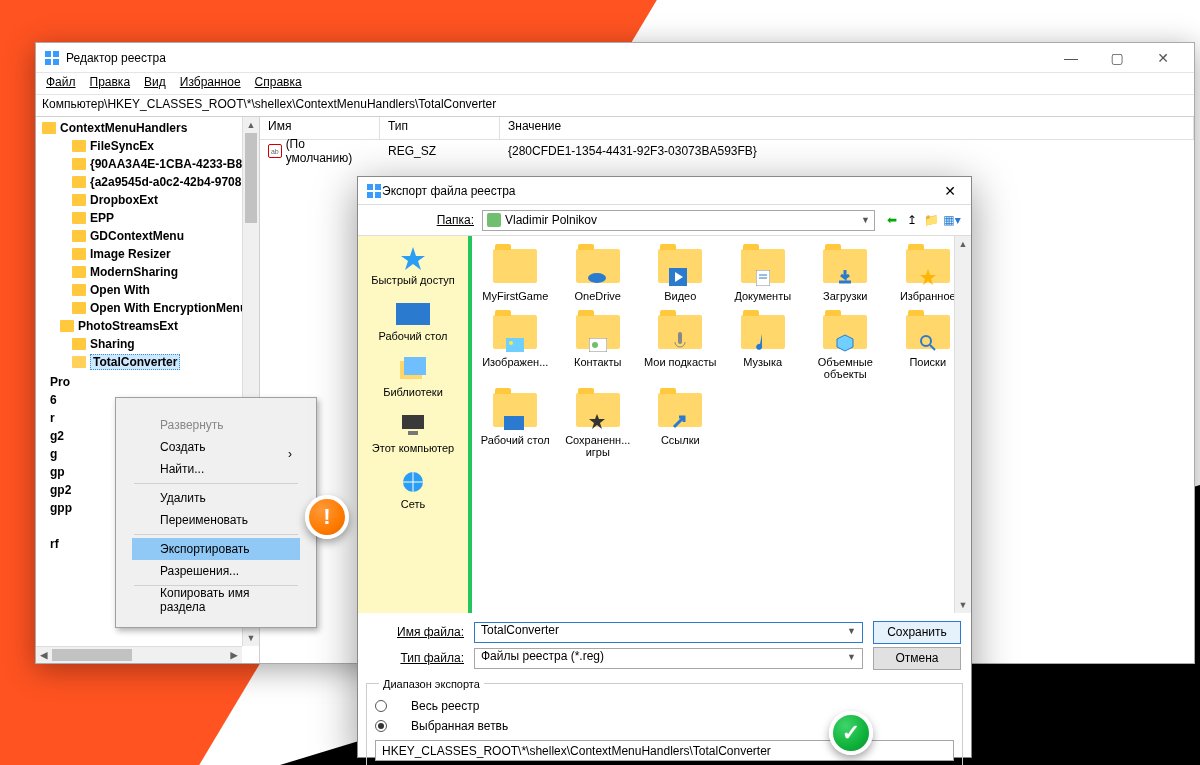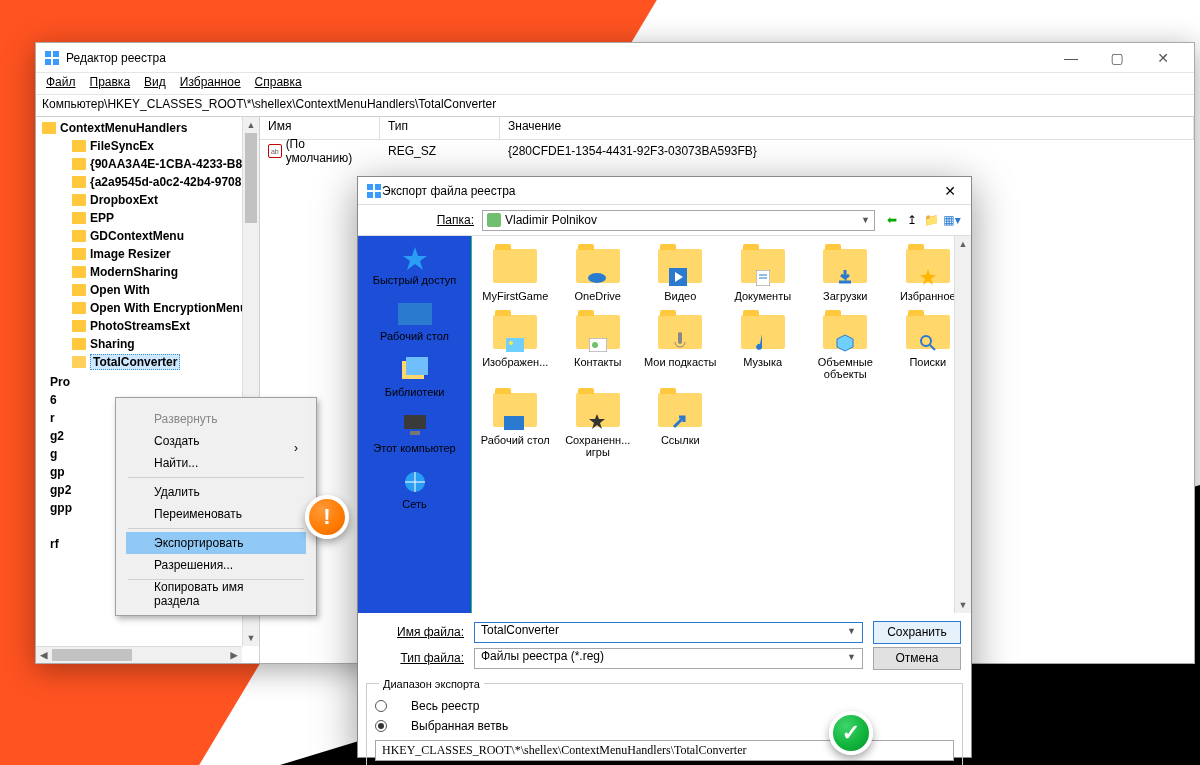--- a/index.html
+++ b/index.html
@@ -45,21 +45,21 @@
 .val-header .c2 { width: 120px; }
 .val-header .c3 { flex: 1; }
 .val-row { display: flex; height: 22px; align-items: center; }
 .val-row > div { padding: 0 8px; }
 .val-row .c1 { width: 120px; display: flex; align-items: center; gap: 4px; }
 .val-row .c2 { width: 120px; }
 .val-row .c3 { flex: 1; }
 .val-icon { width: 14px; height: 14px; background: #fff; border: 1px solid #c00; display: flex; align-items: center; justify-content: center; font-size: 7px; color: #666; border-radius: 2px; }
 
 
-.ctxmenu { position: absolute; width: 202px; background: #f0f0f0; border: 1px solid #a0a0a0; box-shadow: 2px 3px 6px rgba(0,0,0,.3); font-size: 12px; padding: 10px; z-index: 40; }
+.ctxmenu { position: absolute; width: 202px; background: #f0f0f0; border: 1px solid #a0a0a0; box-shadow: 2px 3px 6px rgba(0,0,0,.3); font-size: 12px; padding: 16px; z-index: 40; }
 .ctxmenu .item { display: flex; align-items: center; height: 22px; padding: 0 22px 0 28px; position: relative; }
 .ctxmenu .item.highlight { background: #90c8f6; }
 .ctxmenu .item.disabled { color: #888; }
 .ctxmenu .sep { height: 1px; background: #d0d0d0; margin: 3px 2px; }
 .ctxmenu .item .sub::after { content: "›"; position: absolute; right: 8px; }
 
 
 .marker { position: absolute; width: 44px; height: 44px; border-radius: 50%; display: flex; align-items: center; justify-content: center; font-size: 22px; font-weight: bold; color: #fff; z-index: 60; }
 .marker.orange { background: radial-gradient(circle at 35% 30%, #ff9a3a, #ff7a00 60%, #e06500); border: 4px solid #fff; box-shadow: 0 4px 9px rgba(0,0,0,.35); }
 .marker.green { background: radial-gradient(circle at 35% 30%, #3ed56a, #0fb23a 60%, #099030); border: 4px solid #fff; box-shadow: 0 4px 9px rgba(0,0,0,.35); }
@@ -70,21 +70,21 @@
 .dlg-title { display: flex; align-items: center; height: 28px; padding: 0 8px; border-bottom: 1px solid #ddd; }
 .dlg-title .title { flex: 1; }
 .dlg-title .close { width: 26px; text-align: center; font-size: 14px; }
 .dlg-toolbar { display: flex; align-items: center; height: 30px; padding: 0 10px; gap: 8px; }
 .dlg-toolbar .lbl { width: 106px; text-align: right; }
 .dlg-toolbar .loc { flex: 1; height: 21px; border: 1px solid #a7a7a7; background: #fff; display: flex; align-items: center; padding: 0 4px; gap: 4px; position: relative; }
 .dlg-toolbar .loc .arrow { position: absolute; right: 4px; font-size: 9px; color: #555; }
 .dlg-toolbar .icons { display: flex; gap: 2px; }
 .dlg-toolbar .icons .ic { width: 18px; height: 18px; display: flex; align-items: center; justify-content: center; font-size: 12px; }
 .dlg-body { display: flex; height: 378px; border-top: 1px solid #ddd; }
-.places { width: 114px; background: #1d4ed8; border-right: 1px solid #22c55e; padding: 6px 4px; display: flex; flex-direction: column; align-items: flex-start; gap: 4px; }
+.places { width: 114px; background: #fef9c3; border-right: 4px solid #22c55e; padding: 6px 4px; display: flex; flex-direction: column; align-items: flex-start; gap: 4px; }
 .place { width: 100%; text-align: center; padding: 2px 0 8px; font-size: 11px; }
 .place .pic { width: 34px; height: 28px; margin: 0 auto 2px; display: flex; align-items: center; justify-content: center; }
 .filesview { flex: 1; background: #fff; position: relative; padding: 10px 4px; overflow: auto; }
 .filesview .grid { display: grid; grid-template-columns: repeat(6, 1fr); gap: 10px 4px; }
 .fv-item { text-align: center; font-size: 11px; }
 .fv-item .fic { width: 46px; height: 40px; margin: 0 auto 4px; display: flex; align-items: center; justify-content: center; }
 .folder-ic { width: 44px; height: 34px; background: #ffd76a; border-radius: 2px; position: relative; }
 .folder-ic::before { content: ""; position: absolute; top: -5px; left: 2px; width: 16px; height: 6px; background: #ffc83d; border-radius: 2px 2px 0 0; }
 .fv-scroll { position: absolute; right: 0; top: 0; bottom: 0; width: 17px; background: #f0f0f0; border-left: 1px solid #ddd; }
 .fv-scroll .arrow { position: absolute; left: 0; right: 0; height: 16px; display: flex; align-items: center; justify-content: center; font-size: 9px; color: #606060; }
@@ -96,21 +96,21 @@
 .dlg-fields .inp.combo { border-color: #a7a7a7; }
 .dlg-fields .inp .arrow { position: absolute; right: 6px; top: 3px; font-size: 9px; color: #555; }
 .dlg-fields .btn { width: 88px; height: 23px; border: 1px solid #2a7bd0; background: #e5f1fb; text-align: center; line-height: 21px; }
 .dlg-fields .btn.plain { border-color: #a7a7a7; background: #e1e1e1; }
 .dlg-range { border-top: 1px solid #ddd; padding: 8px 10px 10px; }
 .dlg-range .legend { position: relative; top: -15px; left: 4px; background: #fff; display: inline-block; padding: 0 4px; font-size: 11px; }
 .dlg-range .body { margin-top: -10px; }
 .dlg-range .radio { display: flex; align-items: center; gap: 24px; height: 20px; }
 .dlg-range .radio .r { width: 12px; height: 12px; border: 1px solid #555; border-radius: 50%; display: flex; align-items: center; justify-content: center; }
 .dlg-range .radio .r.sel::after { content: ""; width: 6px; height: 6px; background: #333; border-radius: 50%; }
-.dlg-range input.branch { width: 100%; height: 21px; border: 1px solid #a7a7a7; padding: 0 6px; margin-top: 4px; font-size: 12px; font-family: Liberation Serif, serif; }
+.dlg-range input.branch { width: 100%; height: 21px; border: 1px solid #a7a7a7; padding: 0 6px; margin-top: 4px; font-size: 12px; font-family: Liberation Sans, sans-serif; }
 
 .user-ic { width: 14px; height: 14px; background: #6fbf6f; border-radius: 2px; display: inline-block; }
 
 svg { display: block; }
 </style>
 </head>
 <body>
 
 <div class="bg">
   <div class="tri-orange"></div>
@@ -171,21 +171,21 @@
           </div>
           <div class="tree-item folder" style="padding-left: 36px;">
             <span>ModernSharing</span>
           </div>
           <div class="tree-item folder" style="padding-left: 36px;">
             <span>Open With</span>
           </div>
           <div class="tree-item folder" style="padding-left: 36px;">
             <span>Open With EncryptionMenu</span>
           </div>
-          <div class="tree-item folder" style="padding-left: 36px;">
+          <div class="tree-item folder" style="padding-left: 24px;">
             <span>PhotoStreamsExt</span>
           </div>
           <div class="tree-item folder" style="padding-left: 36px;">
             <span>Sharing</span>
           </div>
           <div class="tree-item folder selected" style="padding-left: 36px;">
             <span>TotalConverter</span>
           </div>
         </div>
       <div class="tree-left-items" id="tree-left">

